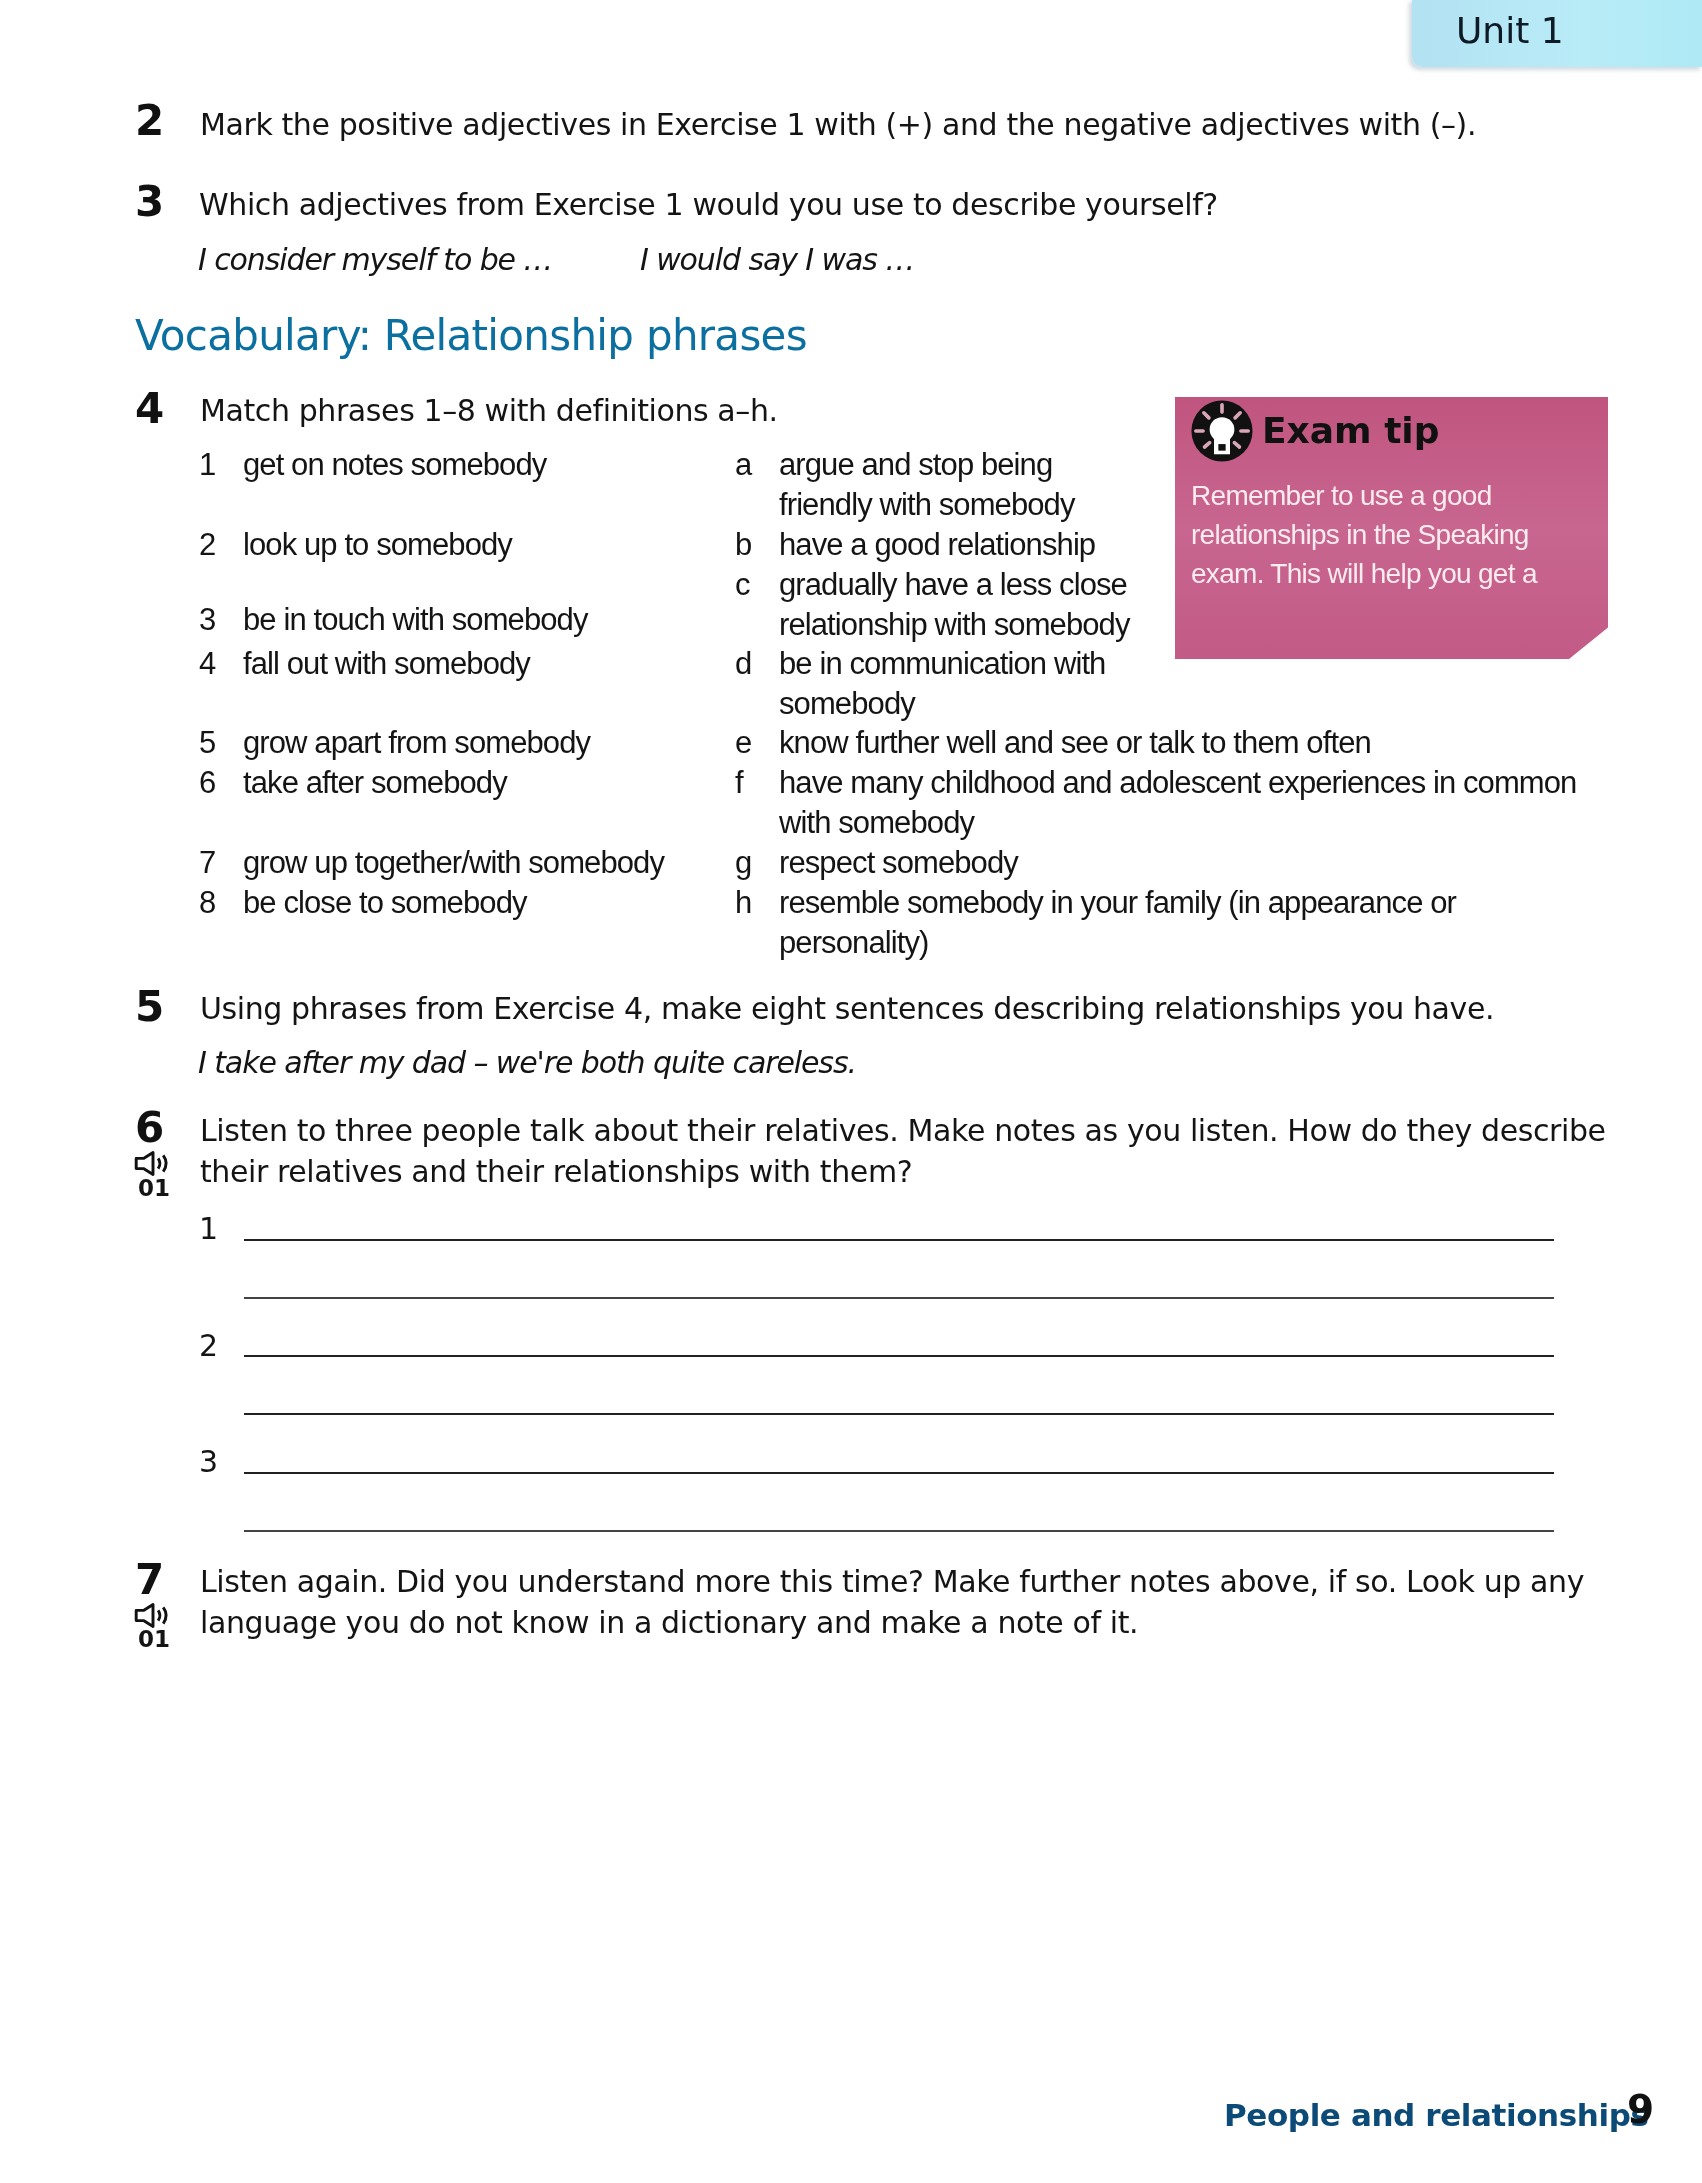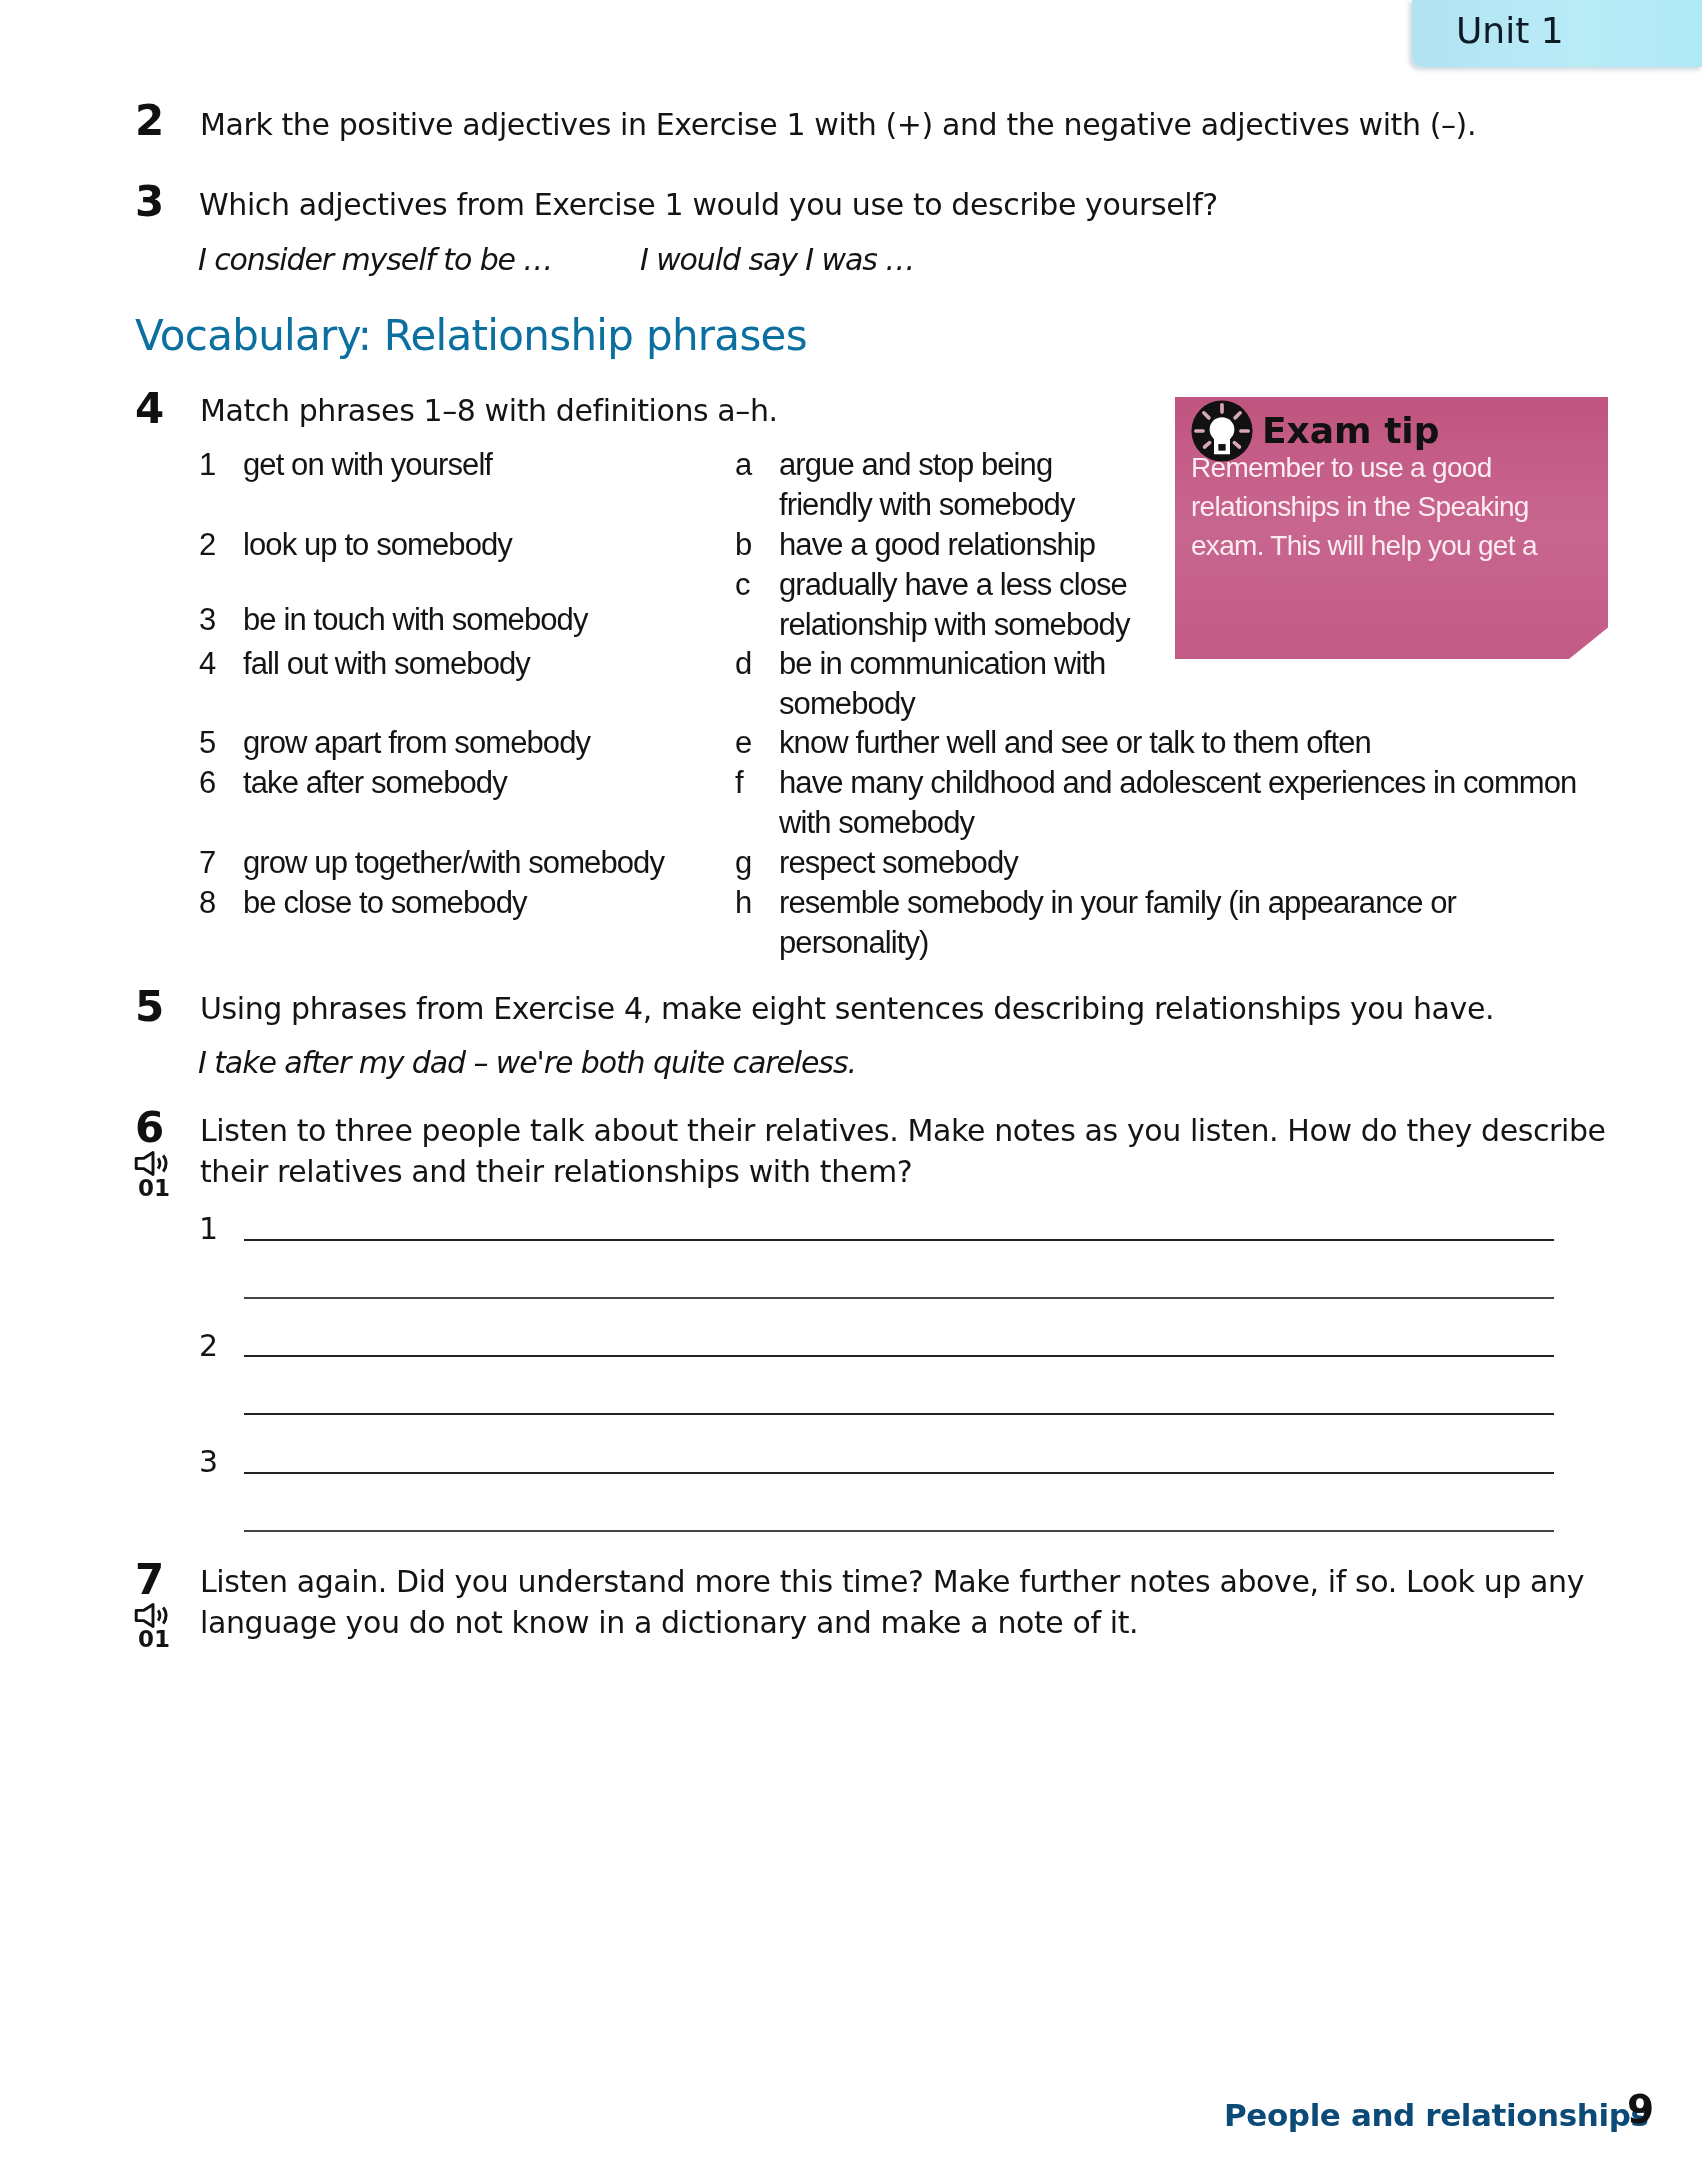--- a/index.html
+++ b/index.html
@@ -51,21 +51,21 @@
   }
   .tip-icon {
     position: absolute; left: 14.6px; top: 1.5px; width: 64px; height: 64px;
   }
   .tip-title {
     position: absolute; left: 87px; top: 13px;
     font-family: "DejaVu Sans", sans-serif; font-weight: bold;
     font-size: 36px; color: #111;
   }
   .tip-text {
-    position: absolute; left: 16px; top: 51px; width: 408px;
+    position: absolute; left: 16px; top: 79px; width: 408px;
     font-family: "Liberation Sans", sans-serif;
     font-size: 28px; line-height: 39px; color: #fbecef; letter-spacing: -0.7px;
   }
   .speaker {
     font-family: "DejaVu Sans", sans-serif; font-weight: bold;
   }
   .line {
     left: 244px; width: 1310px; height: 0; border-top: 2.2px solid #222;
   }
   .line.light { border-top-color: #444; }
@@ -93,21 +93,21 @@
 <div class="abs num" style="left:135px; top:177px;">3</div>
 <div class="abs instr" style="left:199px; top:184px;">Which adjectives from Exercise 1 would you use to describe yourself?</div>
 <div class="abs example" style="left:198px; top:242px;">I consider myself to be …</div>
 <div class="abs example" style="left:640px; top:242px;">I would say I was …</div>
 
 <div class="abs section-title" style="left:135px; top:311px;">Vocabulary: Relationship phrases</div>
 
 <div class="abs num" style="left:135px; top:384px;">4</div>
 <div class="abs instr" style="left:200px; top:390px;">Match phrases 1–8 with definitions a–h.</div>
 
-<div class="abs item" style="left:199px; top:445px;"><span class="k">1</span><span>get on with yourself</span></div>
+<div class="abs item" style="left:199px; top:445px;"><span class="k">1</span><span>get on notes somebody</span></div>
 <div class="abs item" style="left:199px; top:525px;"><span class="k">2</span><span>look up to somebody</span></div>
 <div class="abs item" style="left:199px; top:565px;margin-top:35px;"><span class="k">3</span><span>be in touch with somebody</span></div>
 <div class="abs item" style="left:199px; top:644px;"><span class="k">4</span><span>fall out with somebody</span></div>
 <div class="abs item" style="left:199px; top:723px;"><span class="k">5</span><span>grow apart from somebody</span></div>
 <div class="abs item" style="left:199px; top:763px;"><span class="k">6</span><span>take after somebody</span></div>
 <div class="abs item" style="left:199px; top:843px;"><span class="k">7</span><span>grow up together/with somebody</span></div>
 <div class="abs item" style="left:199px; top:883px;"><span class="k">8</span><span>be close to somebody</span></div>
 
 <div class="abs item" style="left:735px; top:445px;"><span class="k">a</span><span class="def-text"><span>argue and stop being</span><br><span>friendly with somebody</span></span></div>
 <div class="abs item" style="left:735px; top:525px;"><span class="k">b</span><span class="def-text"><span>have a good relationship</span></span></div>

